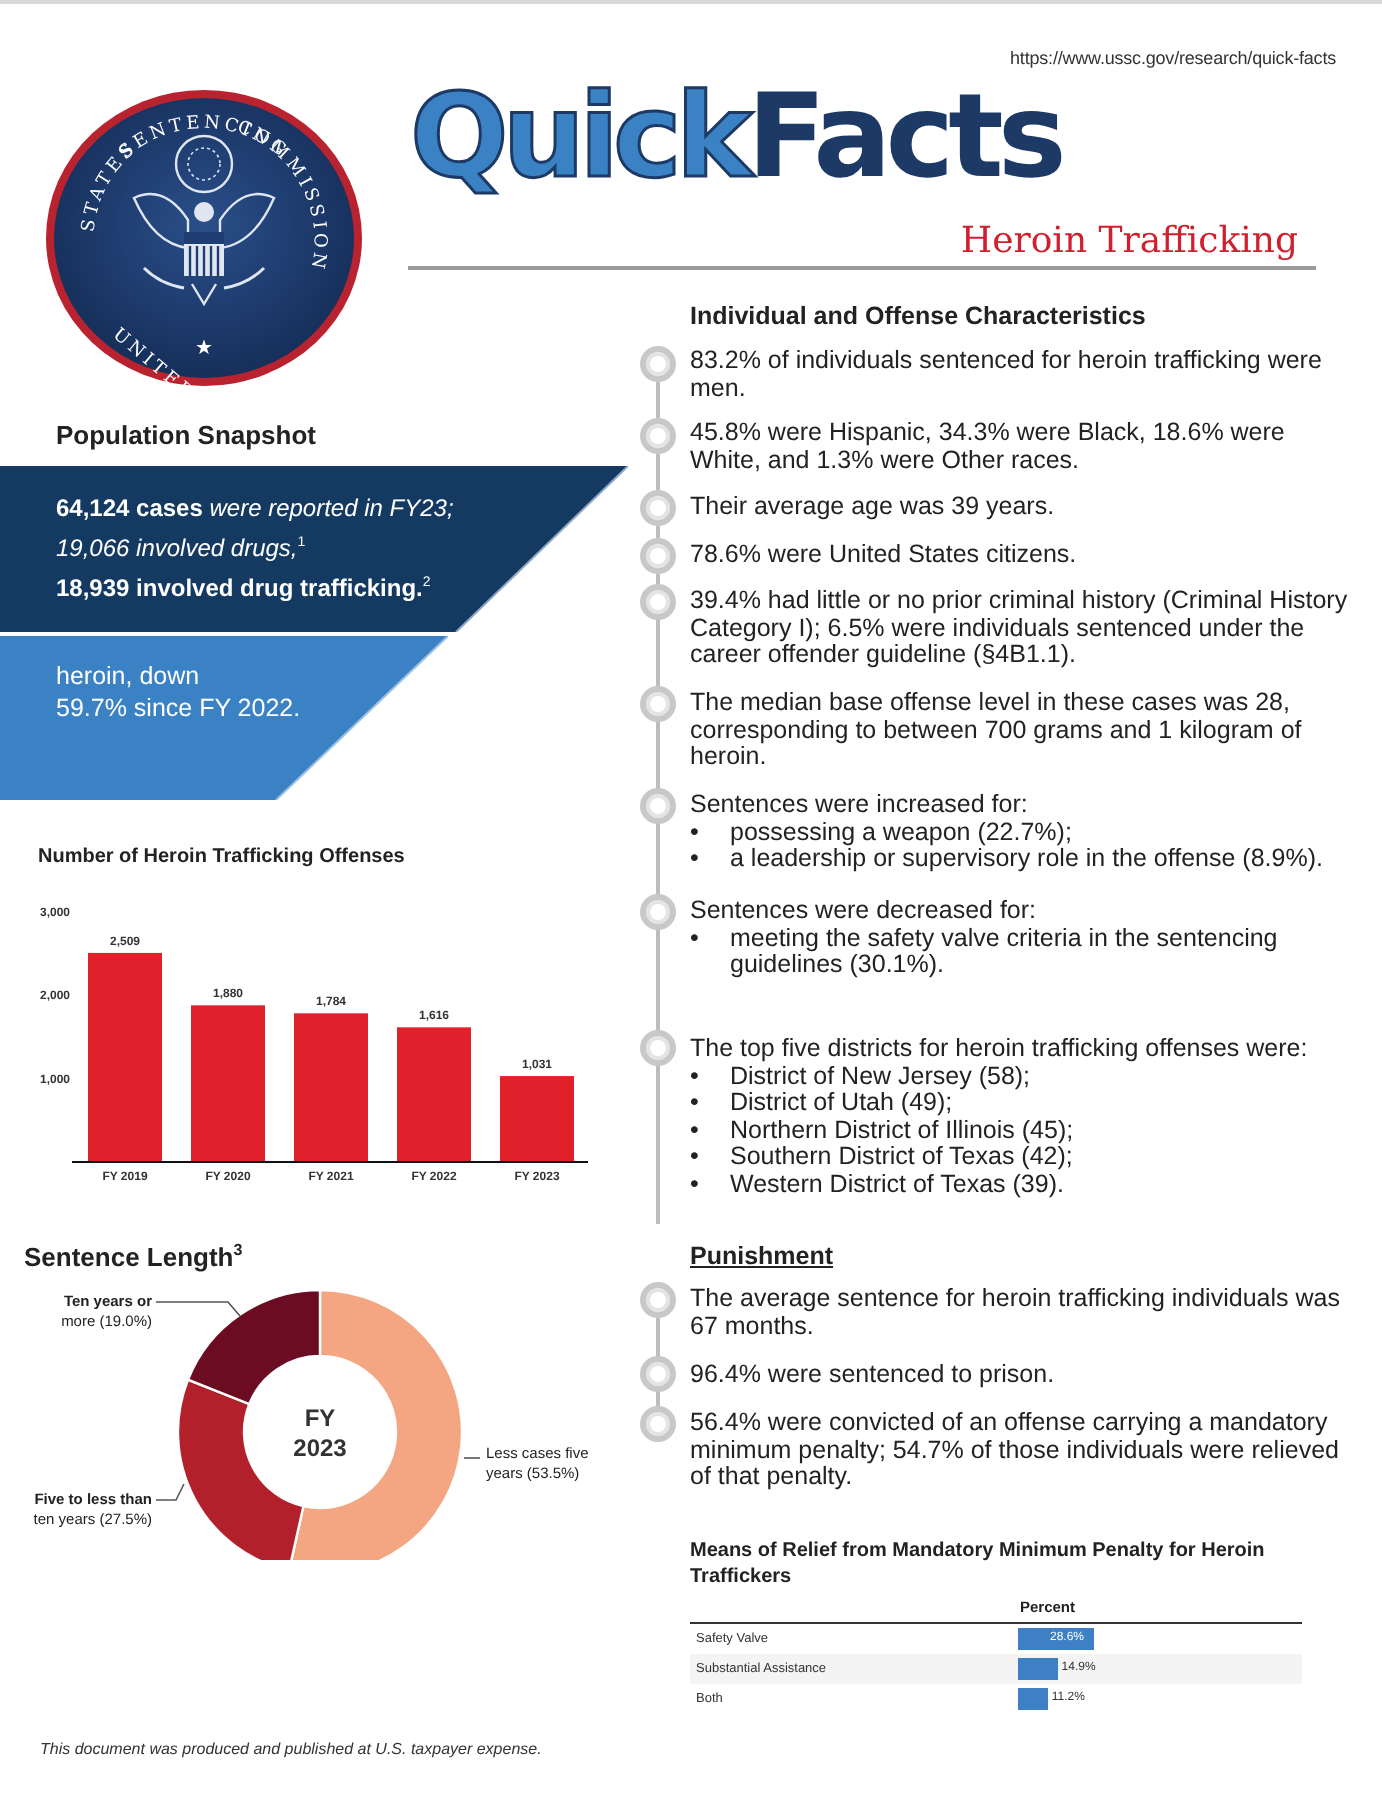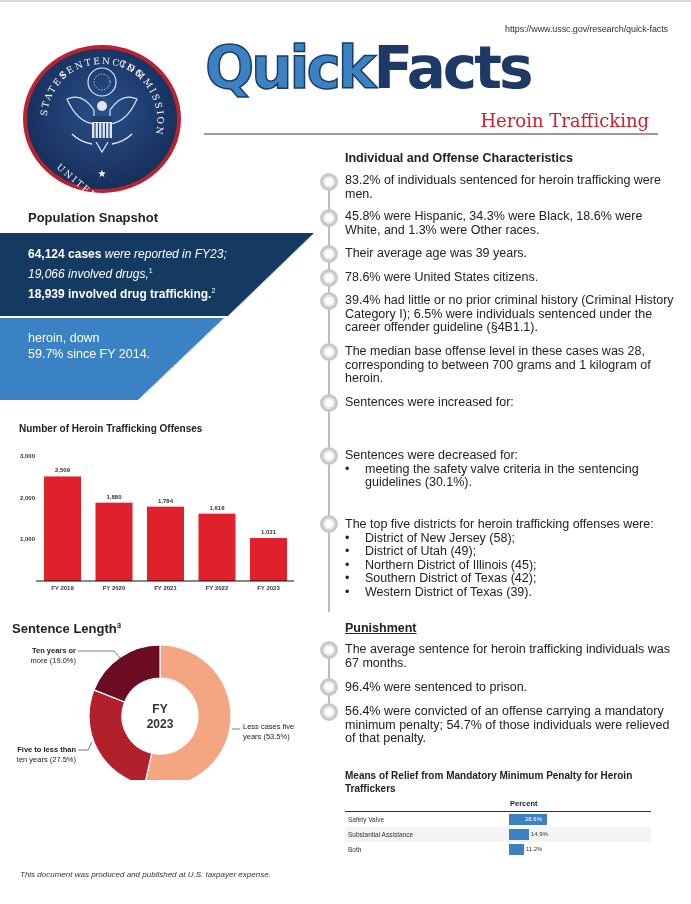--- a/index.html
+++ b/index.html
@@ -126,21 +126,21 @@
   <polygon points="0,0 224,0 138,82 0,82" fill="#3b82c4"></polygon>
   <line x1="224" y1="0" x2="138" y2="82" stroke="#9cc0e4" stroke-width="1"></line>
 </svg>
 <div class="pop-text dark">
   <div><b>64,124 cases</b><i> were reported in FY23;</i></div>
   <div><i>19,066 involved drugs,</i><sup>1</sup></div>
   <div><b>18,939 involved drug trafficking.</b><sup>2</sup></div>
 </div>
 <div class="pop-text light">
   <div>heroin, down</div>
-  <div>59.7% since FY 2014.</div>
+  <div>59.7% since FY 2022.</div>
 </div>
 
 <div class="chart-title">Number of Heroin Trafficking Offenses</div>
 <svg id="bar-chart" viewBox="0 0 310 150">
     <text x="20" y="96.33333333333334" font-size="6" font-weight="bold" fill="#333" font-family="Liberation Sans, sans-serif">1,000</text>
     <text x="20" y="54.66666666666667" font-size="6" font-weight="bold" fill="#333" font-family="Liberation Sans, sans-serif">2,000</text>
     <text x="20" y="13" font-size="6" font-weight="bold" fill="#333" font-family="Liberation Sans, sans-serif">3,000</text>
     <rect x="44" y="31.45833333333333" width="37" height="104.54166666666667" fill="#e0202a"></rect>
     <text x="62.5" y="27.45833333333333" text-anchor="middle" font-size="6" font-weight="bold" fill="#333" font-family="Liberation Sans, sans-serif">2,509</text>
     <text x="62.5" y="145" text-anchor="middle" font-size="6" font-weight="bold" fill="#333" font-family="Liberation Sans, sans-serif">FY 2019</text>
@@ -203,20 +203,24 @@
 
 <div class="dot" style="top:292px;"></div>
 <div class="fact" style="top:294px;">39.4% had little or no prior criminal history (Criminal History Category I); 6.5% were individuals sentenced under the career offender guideline (§4B1.1).</div>
 
 <div class="dot" style="top:343px;"></div>
 <div class="fact" style="top:345px;">The median base offense level in these cases was 28, corresponding to between 700 grams and 1 kilogram of heroin.</div>
 
 <div class="dot" style="top:394px;"></div>
 <div class="fact" style="top:396px;">
   <div>Sentences were increased for:</div>
+  <ul>
+    <li>possessing a weapon (22.7%);</li>
+    <li>a leadership or supervisory role in the offense (8.9%).</li>
+  </ul>
 </div>
 
 <div class="dot" style="top:447px;"></div>
 <div class="fact" style="top:449px;">
   <div>Sentences were decreased for:</div>
   <ul>
     <li>meeting the safety valve criteria in the sentencing guidelines (30.1%).</li>
   </ul>
 </div>
 

